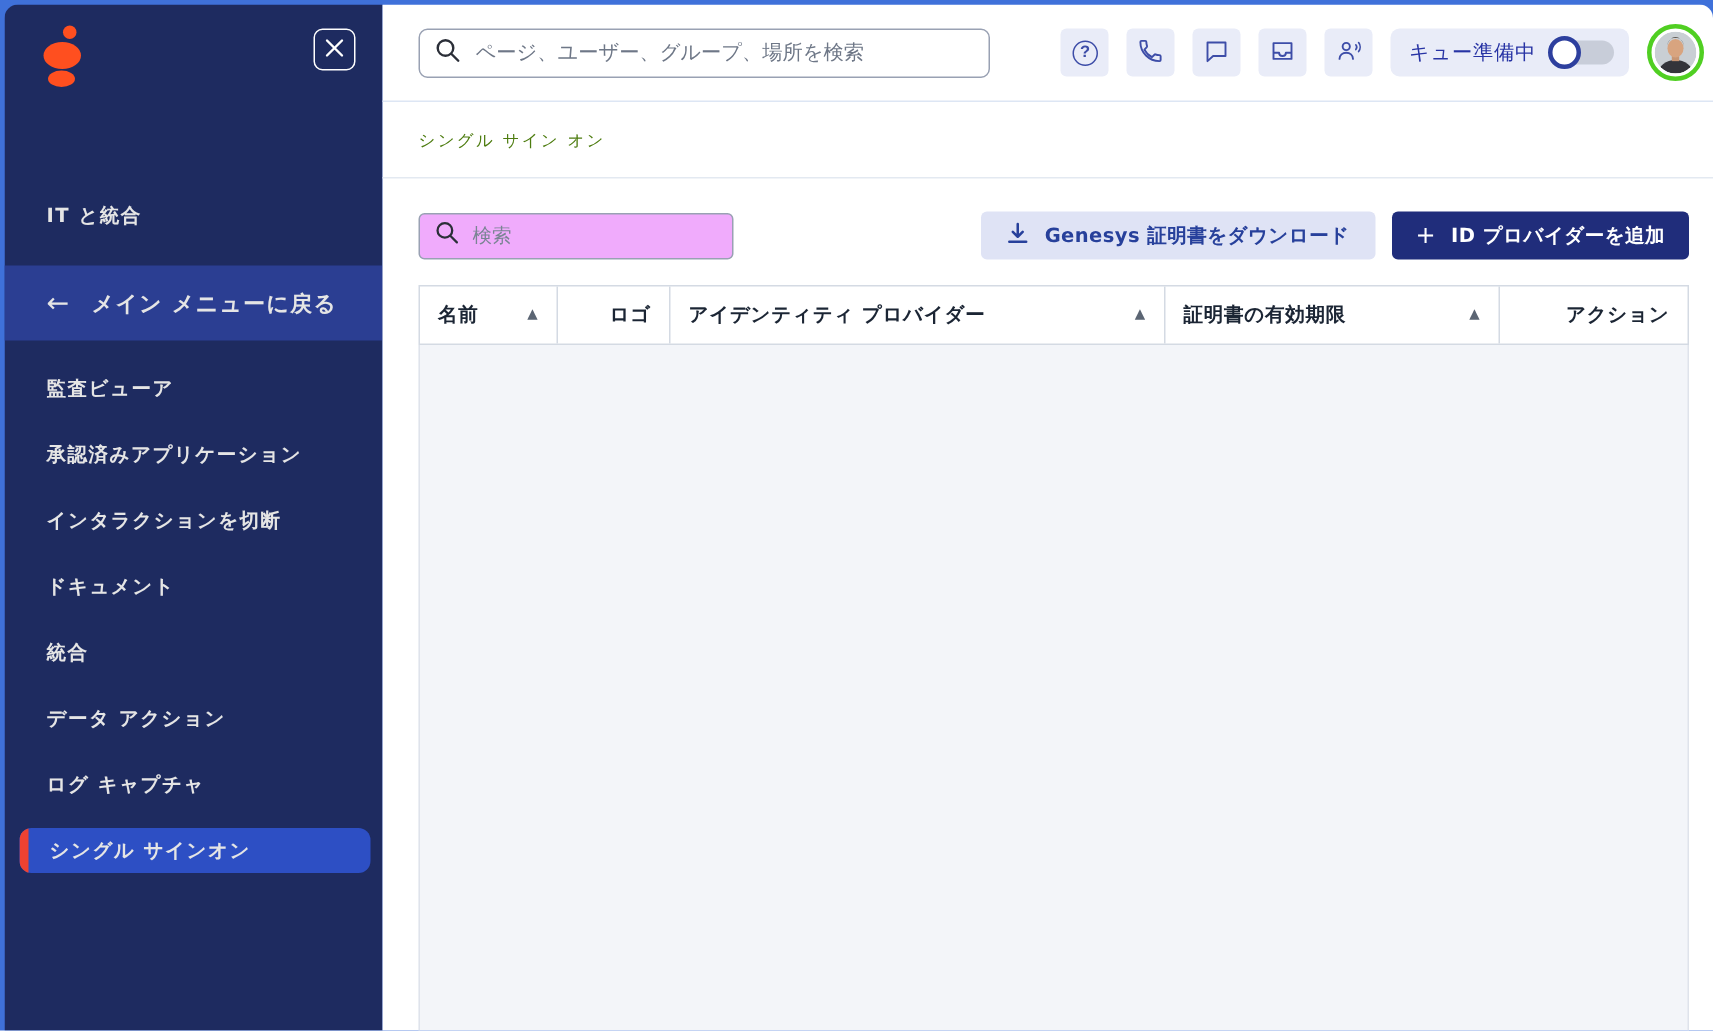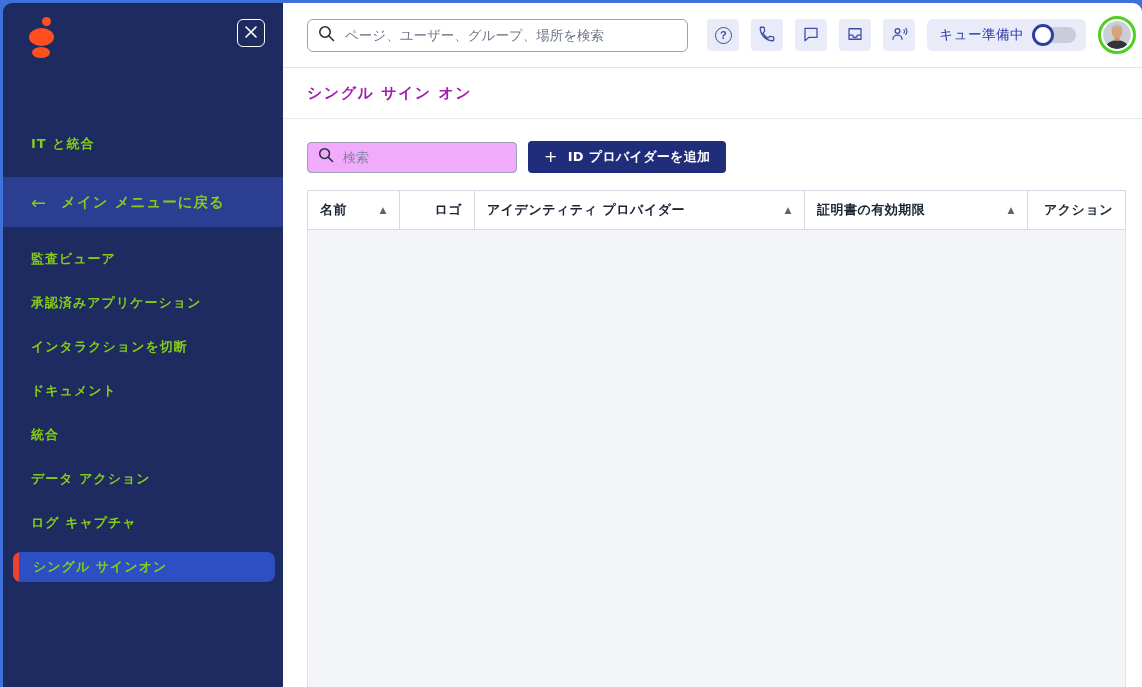--- a/index.html
+++ b/index.html
@@ -8,21 +8,21 @@
     font-family:"DejaVu Sans", sans-serif;
     background:#3f71da; 
     position:relative; overflow:hidden;
   }
   .frame {
     position:absolute; left:3px; top:3px; width:1139px; height:684px;
     display:flex; border-radius:9px 9px 0 0; overflow:hidden;
   }
 
   
-  .sidebar { width:280px; background:#1e2b60; color:#84cc16; flex-shrink:0; display:flex; flex-direction:column; }
+  .sidebar { width:252px; background:#1e2b60; color:#e5e5e5; flex-shrink:0; display:flex; flex-direction:column; }
   .sb-head { height:64px; padding:13px 18px 0 26px; display:flex; justify-content:space-between; align-items:flex-start; }
   .logo { width:30px; height:46px; position:relative; }
   .logo i { position:absolute; background:#ff4f1f; border-radius:50%; }
   .logo .dot  { width:9px;  height:9px;  left:13px; top:1px; }
   .logo .mid  { width:25px; height:18px; left:0;    top:12px; }
   .logo .low  { width:18px; height:11px; left:3px;  top:31px; }
   .close-btn { width:28px; height:28px; border:1.5px solid #fff; border-radius:6px;
     background:transparent; display:flex; align-items:center; justify-content:center; cursor:pointer; margin-top:3px; }
   .sb-title { margin:68px 0 0 28px; font-size:13px; font-weight:700; letter-spacing:1px; }
   .back-band { margin-top:24px; height:50px; background:#2b3e92; display:flex; align-items:center;
@@ -57,21 +57,21 @@
   .toggle { position:relative; width:44px; height:22px; cursor:pointer; }
   .toggle .track { position:absolute; right:0; top:3px; width:36px; height:16px; border-radius:8px; background:#c8cdd9; }
   .toggle .knob { position:absolute; left:0; top:0; width:22px; height:22px; border-radius:50%;
     background:#fff; border:3px solid #2d3f9e; }
   .avatar { width:38px; height:38px; border-radius:50%; border:3px solid #50cf22; background:#fff;
     padding:1px; margin-left:12px; cursor:pointer; display:flex; align-items:center; justify-content:center; }
   .avatar svg { border-radius:50%; display:block; }
 
   .titlebar { height:51px; border-bottom:1px solid #e3e9f1; display:flex; align-items:center;
     padding-left:24px; flex-shrink:0; }
-  .page-title { font-size:15px; font-weight:700; color:#a21caf; letter-spacing:1.5px; }
+  .page-title { font-size:11px; font-weight:400; color:#4d7c0f; letter-spacing:1.5px; }
 
   .toolbar { padding:22px 16px 17px 24px; display:flex; align-items:center; flex-shrink:0; }
   .page-search { width:210px; height:31px; border:1px solid #99a1b3; border-radius:4px;
     display:flex; align-items:center; padding:0 10px; background:#f0abfc; }
   .page-search input { border:none; outline:none; flex:1; margin-left:9px; font-size:13px;
     font-family:"DejaVu Sans", sans-serif; color:#333; background:transparent; min-width:0; }
   .page-search input::placeholder { color:#7a8494; }
   .btn { height:32px; border:none; border-radius:4px; font-family:"DejaVu Sans", sans-serif;
     font-size:13px; font-weight:700; display:flex; align-items:center; cursor:pointer; letter-spacing:0.3px; }
   .btn-secondary { margin-left:auto; background:#dfe3f5; color:#27409b; padding:0 17px; }
@@ -228,20 +228,29 @@
       <div class="page-search">
         <span>
           <svg width="16" height="16" viewBox="0 0 17 17">
               <circle cx="7" cy="7" r="5.2" fill="none" stroke="#2b2f38" stroke-width="1.6"></circle>
               <path d="M11 11 L15.5 15.5" stroke="#2b2f38" stroke-width="1.6" stroke-linecap="round"></path>
             </svg>
         </span>
         <input type="text" placeholder="検索" style="">
       </div>
 
+      <button class="btn btn-secondary">
+        <span>
+          <svg width="15" height="15" viewBox="0 0 16 16">
+              <path d="M8 1.5 V10 M4.5 7 L8 10.5 L11.5 7" fill="none" stroke="#27409b" stroke-width="1.8" stroke-linecap="round" stroke-linejoin="round"></path>
+              <path d="M2 14 H14" stroke="#27409b" stroke-width="1.8" stroke-linecap="round"></path>
+            </svg>
+        </span>
+        <span>Genesys 証明書をダウンロード</span>
+      </button>
       <button class="btn btn-primary">
         <span class="plus">+</span>
         <span>ID プロバイダーを追加</span>
       </button>
     </div>
 
     <div class="table">
       <div class="thead">
         <div class="th col-name">
           <span>名前</span>

